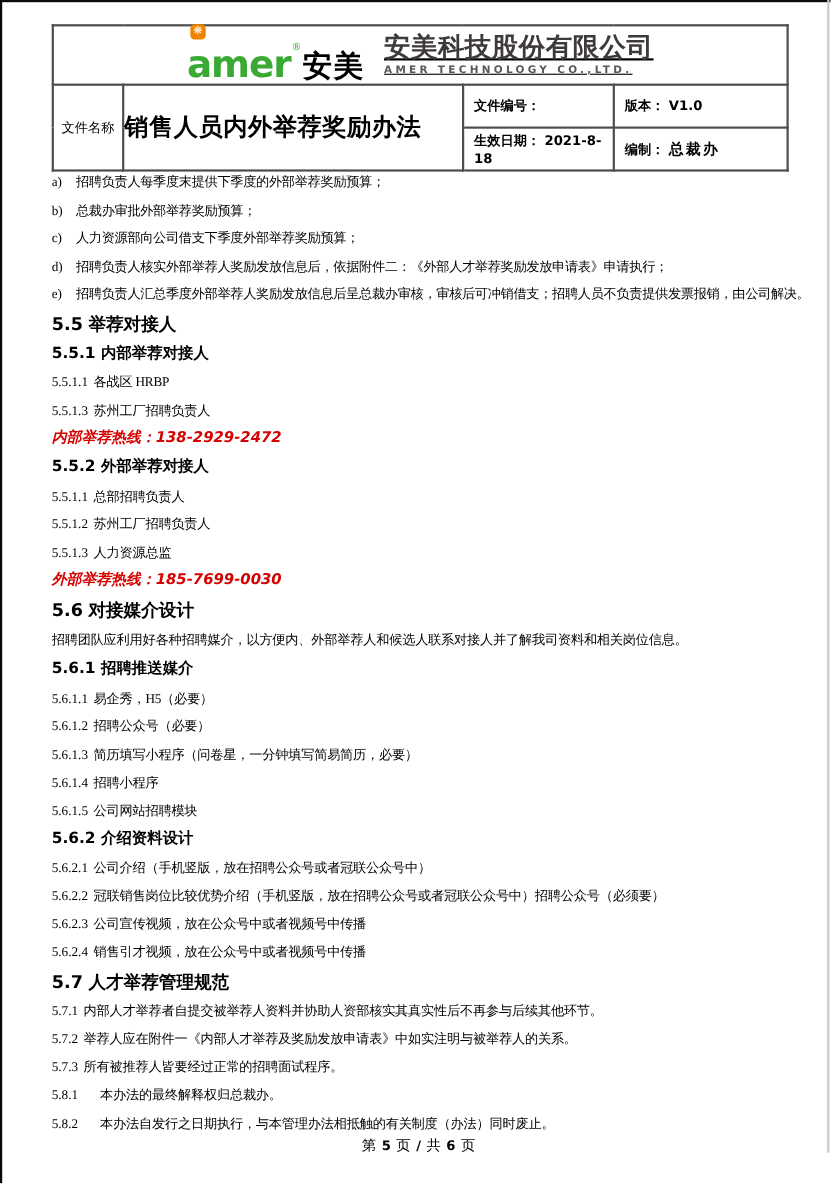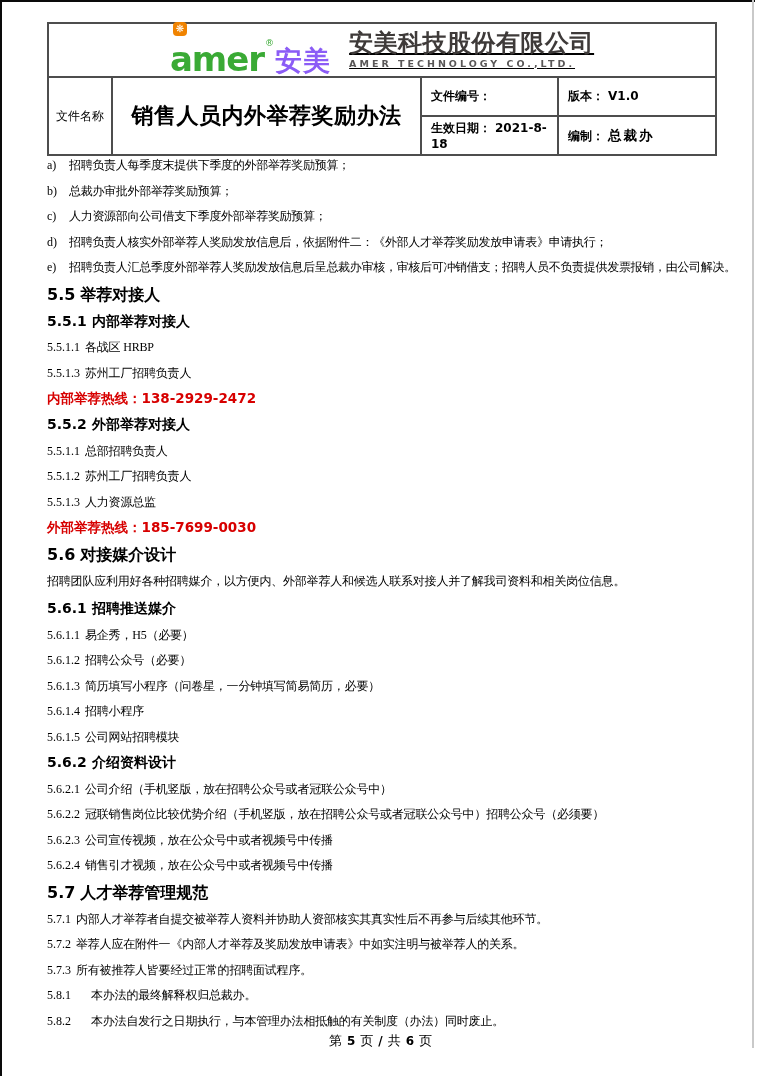--- a/index.html
+++ b/index.html
@@ -28,36 +28,36 @@
     font-size:10px; line-height:14px; text-align:center;
     font-family:"DejaVu Sans", sans-serif;
   }
   .amer {
     font-family:"DejaVu Sans", sans-serif; font-weight:bold;
     font-size:34px; line-height:0.82; color:#3aaa35; letter-spacing:-1px;margin-top:12px;
   }
   .reg { font-family:"DejaVu Sans", sans-serif; font-size:9px; color:#3aaa35; align-self:flex-start; margin:4px 1px 0 1px; }
   .amer-cn {
     font-family:"DejaVu Sans", sans-serif; font-weight:bold;
-    font-size:27px; line-height:1; color:#8b5cf6; letter-spacing:1px;
+    font-size:27px; line-height:1; color:#000000; letter-spacing:1px;
   }
   .company { text-align:left;text-decoration:underline; }
   .company-cn {
     font-family:"DejaVu Sans", sans-serif; font-weight:900;
     font-size:24px; line-height:1.05; color:#3e3a39; letter-spacing:0.5px;
   }
   .company-en {
     font-family:"DejaVu Sans", sans-serif; font-weight:bold;
     font-size:9.5px; color:#595757; letter-spacing:3px; margin-top:1px;
   }
   .cell-label {
     width:64px; text-align:center; font-size:12px;
     font-family:"DejaVu Sans", sans-serif;
   }
-  .cell-title { text-align:center; }
+  .cell-title { text-align:left; }
   .cell-title span {
     font-family:"DejaVu Sans", sans-serif; font-weight:900;
     font-size:22px; letter-spacing:0.5px;
   }
   .cell-info {
     height:39px; font-family:"DejaVu Sans", sans-serif;
     font-size:12px; font-weight:600; padding-left:9px !important;
   }
   .cell-info .val { margin-left:4px; }
   .prepared { font-size:13.5px; font-weight:800; letter-spacing:2px; }
@@ -76,21 +76,21 @@
     font-size:16px; line-height:17px; margin:2px 0 11px;
   }
   .h2 .num { margin-right:5px; }
   .h3 {
     font-family:"DejaVu Sans", sans-serif; font-weight:bold;
     font-size:14px; line-height:15px; margin:1px 0 11.5px;
   }
   .h3 .num { margin-right:5px; }
   .hotline {
     font-family:"DejaVu Sans", sans-serif; font-weight:bold;
-    font-size:13.5px; line-height:15px; color:#d70000; margin:1px 0 11px;
+    font-size:13.5px; line-height:15px; color:#d70000; margin:1px 0 11px;font-style:italic;
   }
   
   .footer {
     position:absolute; left:0; top:1032px; width:100%;
     display:flex; justify-content:center; align-items:center; gap:5px;
     font-size:13px; font-family:"Liberation Serif", serif;
   }
   .footer b { font-family:"DejaVu Sans", sans-serif; font-size:12px; }
 </style>
 </head>

